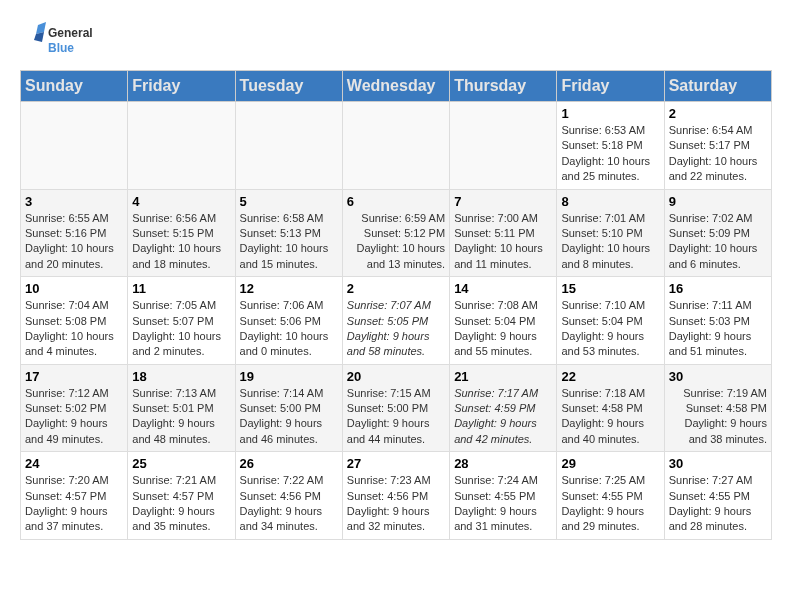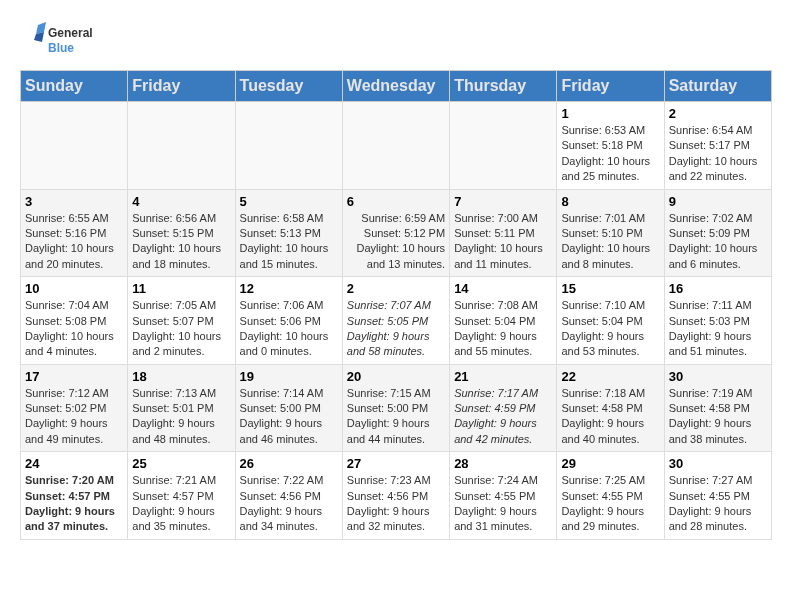--- a/index.html
+++ b/index.html
@@ -245,29 +245,29 @@
 Daylight: 9 hours and 42 minutes.</div>
         </td>
         <td>
           <span class="day-num">22</span>
           <div class="day-info" style="white-space: pre-line;">Sunrise: 7:18 AM
 Sunset: 4:58 PM
 Daylight: 9 hours and 40 minutes.</div>
         </td>
         <td>
           <span class="day-num">30</span>
-          <div class="day-info" style="white-space: pre-line;">Sunrise: 7:19 AM
+          <div class="day-info" style="white-space: pre-line; text-align: right;">Sunrise: 7:19 AM
 Sunset: 4:58 PM
 Daylight: 9 hours and 38 minutes.</div>
         </td>
       </tr>
       <tr>
         <td>
           <span class="day-num">24</span>
-          <div class="day-info" style="white-space: pre-line; font-weight: bold;">Sunrise: 7:20 AM
+          <div class="day-info" style="white-space: pre-line;">Sunrise: 7:20 AM
 Sunset: 4:57 PM
 Daylight: 9 hours and 37 minutes.</div>
         </td>
         <td>
           <span class="day-num">25</span>
           <div class="day-info" style="white-space: pre-line;">Sunrise: 7:21 AM
 Sunset: 4:57 PM
 Daylight: 9 hours and 35 minutes.</div>
         </td>
         <td>

